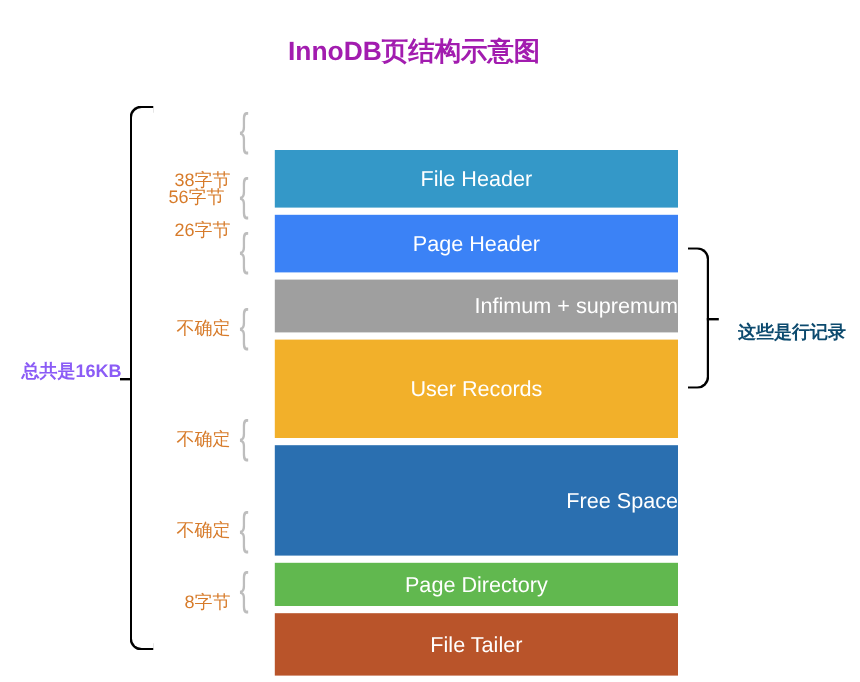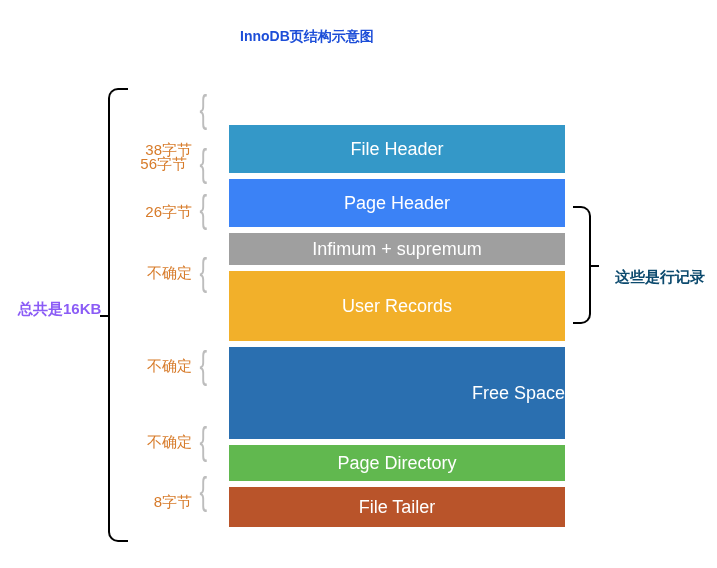--- a/index.html
+++ b/index.html
@@ -7,23 +7,23 @@
     font-family: "Microsoft YaHei", Arial, sans-serif;
     background: #fff;
     width: 717px;
     height: 568px;
     position: relative;
   }
   .title {
     position: absolute;
     top: 28px;
     left: 240px;
-    color: #1d4ed8;
+    color: #a21caf;
     font-weight: bold;
-    font-size: 14px;
+    font-size: 22px;
   }
   .total-label {
     position: absolute;
     left: 18px;
     top: 300px;
     font-size: 15px;
     font-weight: bold;
     color: #8b5cf6;
   }
   .row-label {
@@ -125,45 +125,45 @@
 <div class="total-label">总共是16KB</div>
 <div class="big-bracket"></div>
 
 <div class="stack" id="stack">
     <div class="block c-fileheader" style="height: 48px; margin-top: 39px;">
       <span>File Header</span>
     </div>
     <div class="block c-pageheader" style="height: 48px;">
       <span>Page Header</span>
     </div>
-    <div class="block c-infsup" style="height: 32px;">
+    <div class="block c-infsup" style="height: 44px; justify-content: flex-end;">
       <span>Infimum + supremum</span>
     </div>
-    <div class="block c-userrec" style="height: 70px;">
+    <div class="block c-userrec" style="height: 82px;">
       <span>User Records</span>
     </div>
     <div class="block c-freespace" style="height: 92px; justify-content: flex-end;">
       <span>Free Space</span>
     </div>
     <div class="block c-pagedir" style="height: 36px;">
       <span>Page Directory</span>
     </div>
-    <div class="block c-filetailer" style="height: 40px;">
+    <div class="block c-filetailer" style="height: 52px;">
       <span>File Tailer</span>
     </div>
   </div>
 
 <div class="right-bracket"></div>
 <div class="row-label">这些是行记录</div>
 
 <div class="size-label" style="left: 137px; top: 101px; margin-top: 40px;">38字节</div>
 <div class="small-brace" style="left: 197px; top: 90px;">{</div>
 <div class="size-label" style="left: 132px; top: 155px;">56字节</div>
 <div class="small-brace" style="left: 197px; top: 144px;">{</div>
-<div class="size-label" style="left: 137px; top: 203px;">26字节</div>
+<div class="size-label" style="left: 137px; top: 183px;">26字节</div>
 <div class="small-brace" style="left: 197px; top: 190px;">{</div>
 <div class="size-label" style="left: 137px; top: 264px;">不确定</div>
 <div class="small-brace" style="left: 197px; top: 253px;">{</div>
 <div class="size-label" style="left: 137px; top: 357px;">不确定</div>
 <div class="small-brace" style="left: 197px; top: 346px;">{</div>
 <div class="size-label" style="left: 137px; top: 433px;">不确定</div>
 <div class="small-brace" style="left: 197px; top: 422px;">{</div>
 <div class="size-label" style="left: 137px; top: 483px; margin-top: 10px;">8字节</div>
 <div class="small-brace" style="left: 197px; top: 472px;">{</div>
 

